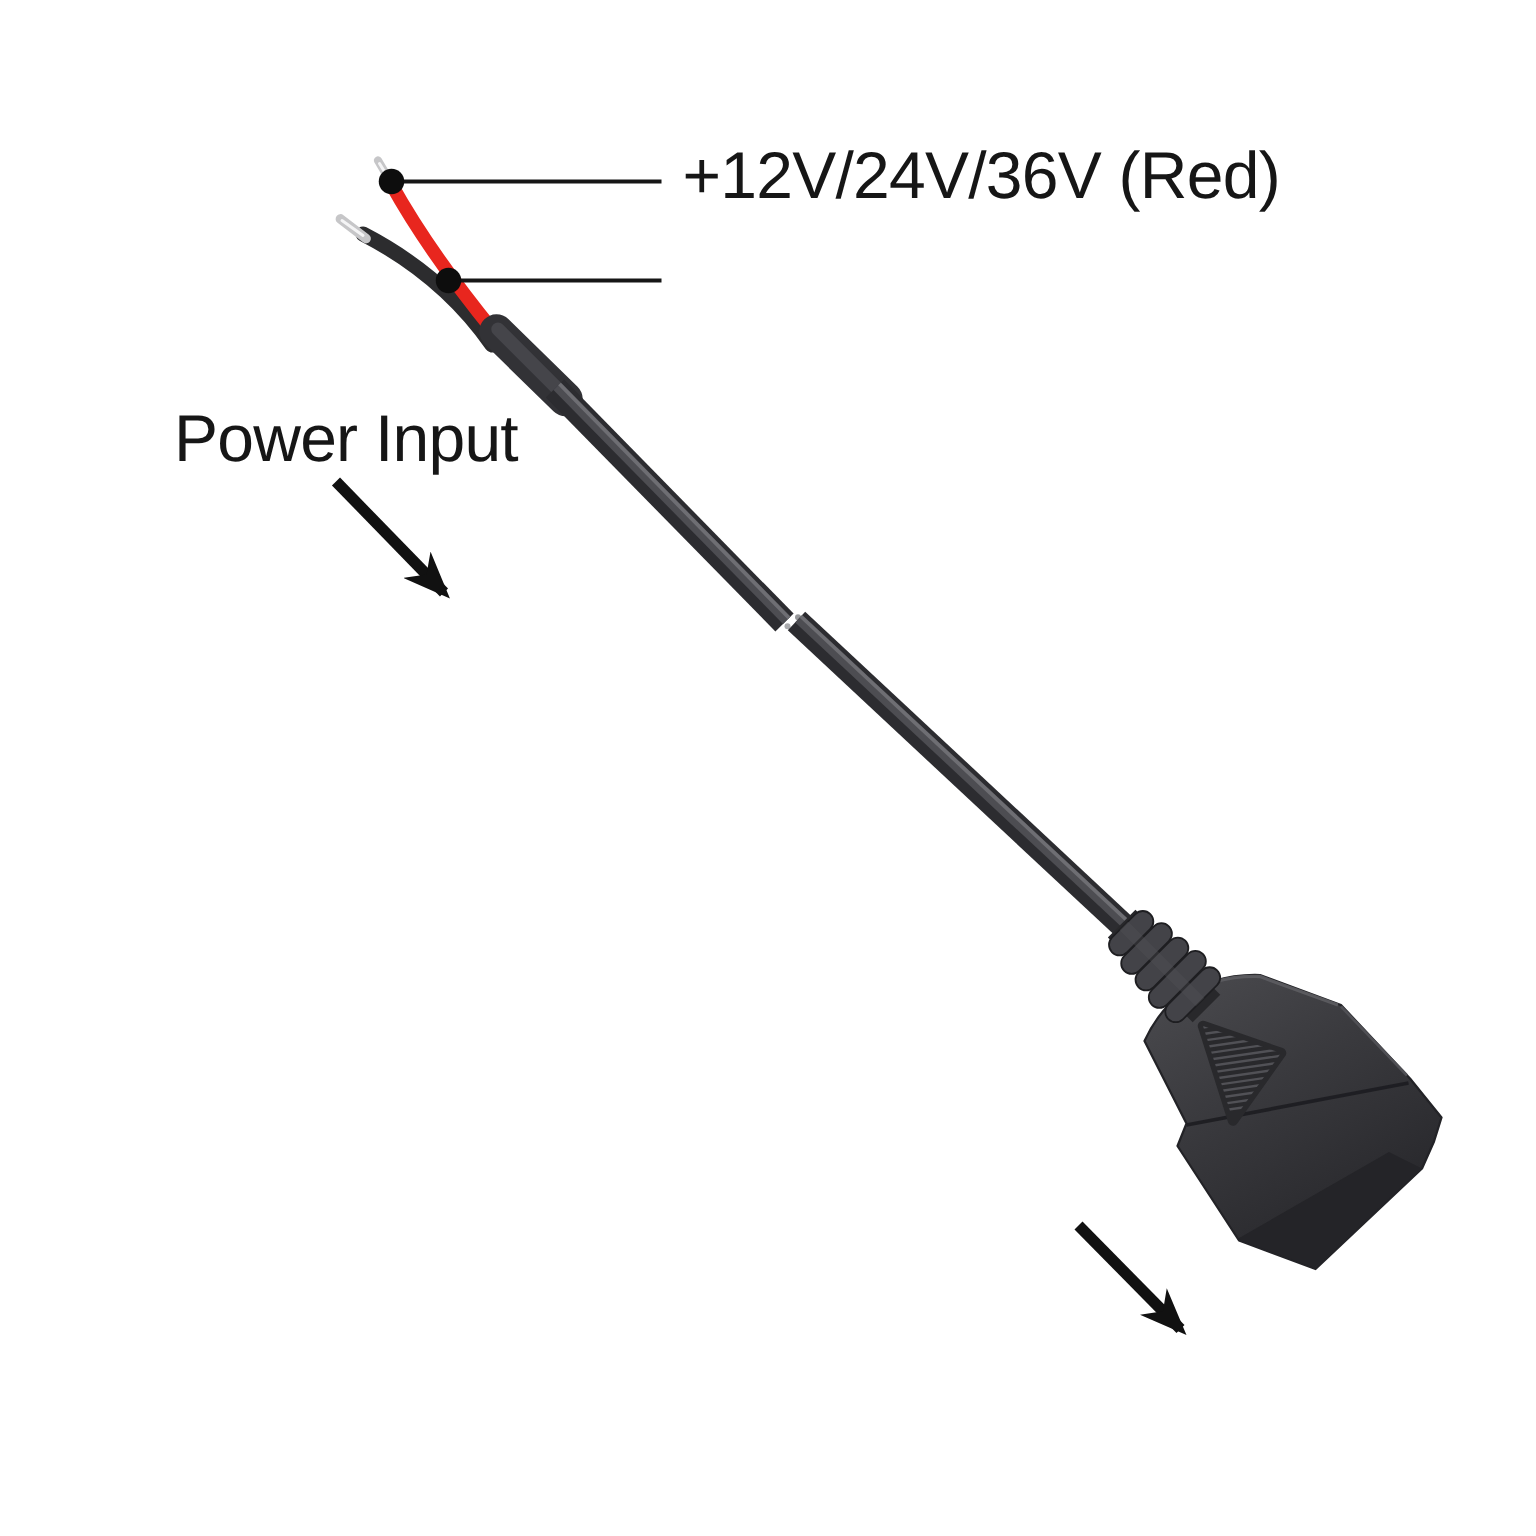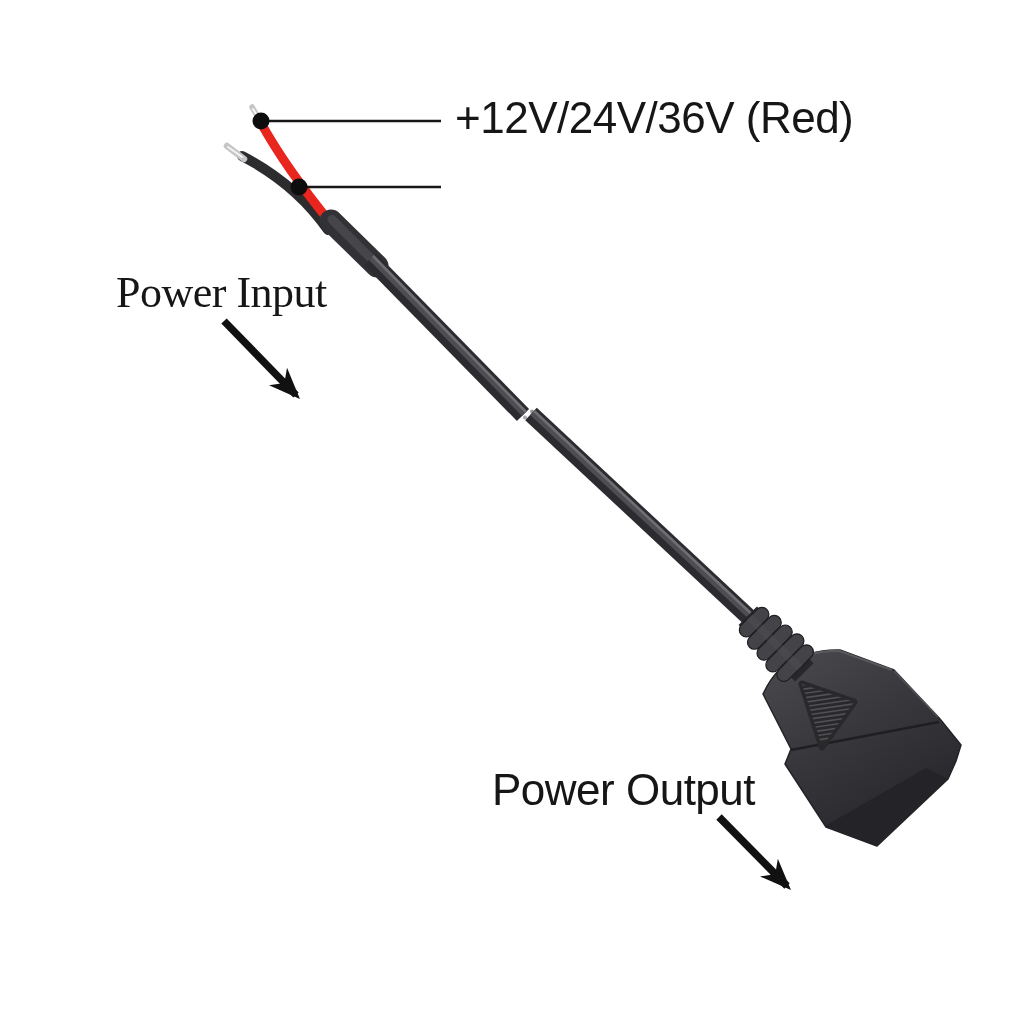--- a/index.html
+++ b/index.html
@@ -25,21 +25,21 @@
     position: absolute;
     font-size: 44px;
     line-height: 1.0;
     color: #161616;
     letter-spacing: -0.5px;
     white-space: nowrap;
     user-select: none;
   }
   .label-red-wire   { left: 427px; top: 96px;  }
   .label-gnd-wire   { left: 421px; top: 164px; }
-  .label-power-in   { left: 88px;  top: 271px; font-family: Liberation Serif, serif; }
+  .label-power-in   { left: 88px;  top: 271px; }
   .label-power-out  { left: 464px; top: 768px; }
 </style>
 </head>
 <body>
 
 <div class="stage">
 
   <svg width="1024" height="1024" viewBox="0 0 1024 1024">
     <defs>
       <marker id="arrowhead" viewBox="0 0 10 8" refX="8.2" refY="4" markerWidth="4.2" markerHeight="3.4" orient="auto" markerUnits="strokeWidth">
@@ -162,15 +162,14 @@
 
     <path d="M 196,321 L 268,395" fill="none" stroke="#111111" stroke-width="7.5" marker-end="url(#arrowhead)"></path>
     <path d="M 691,817 L 759,886" fill="none" stroke="#111111" stroke-width="7.5" marker-end="url(#arrowhead)"></path>
   </svg>
 
   <div class="diagram-label label-red-wire">+12V/24V/36V (Red)</div>
 
 
   <div class="diagram-label label-power-in">Power Input</div>
 
-  <div class="diagram-label label-power-out">Power Output</div>
 
 </div>
 
 </body></html>

